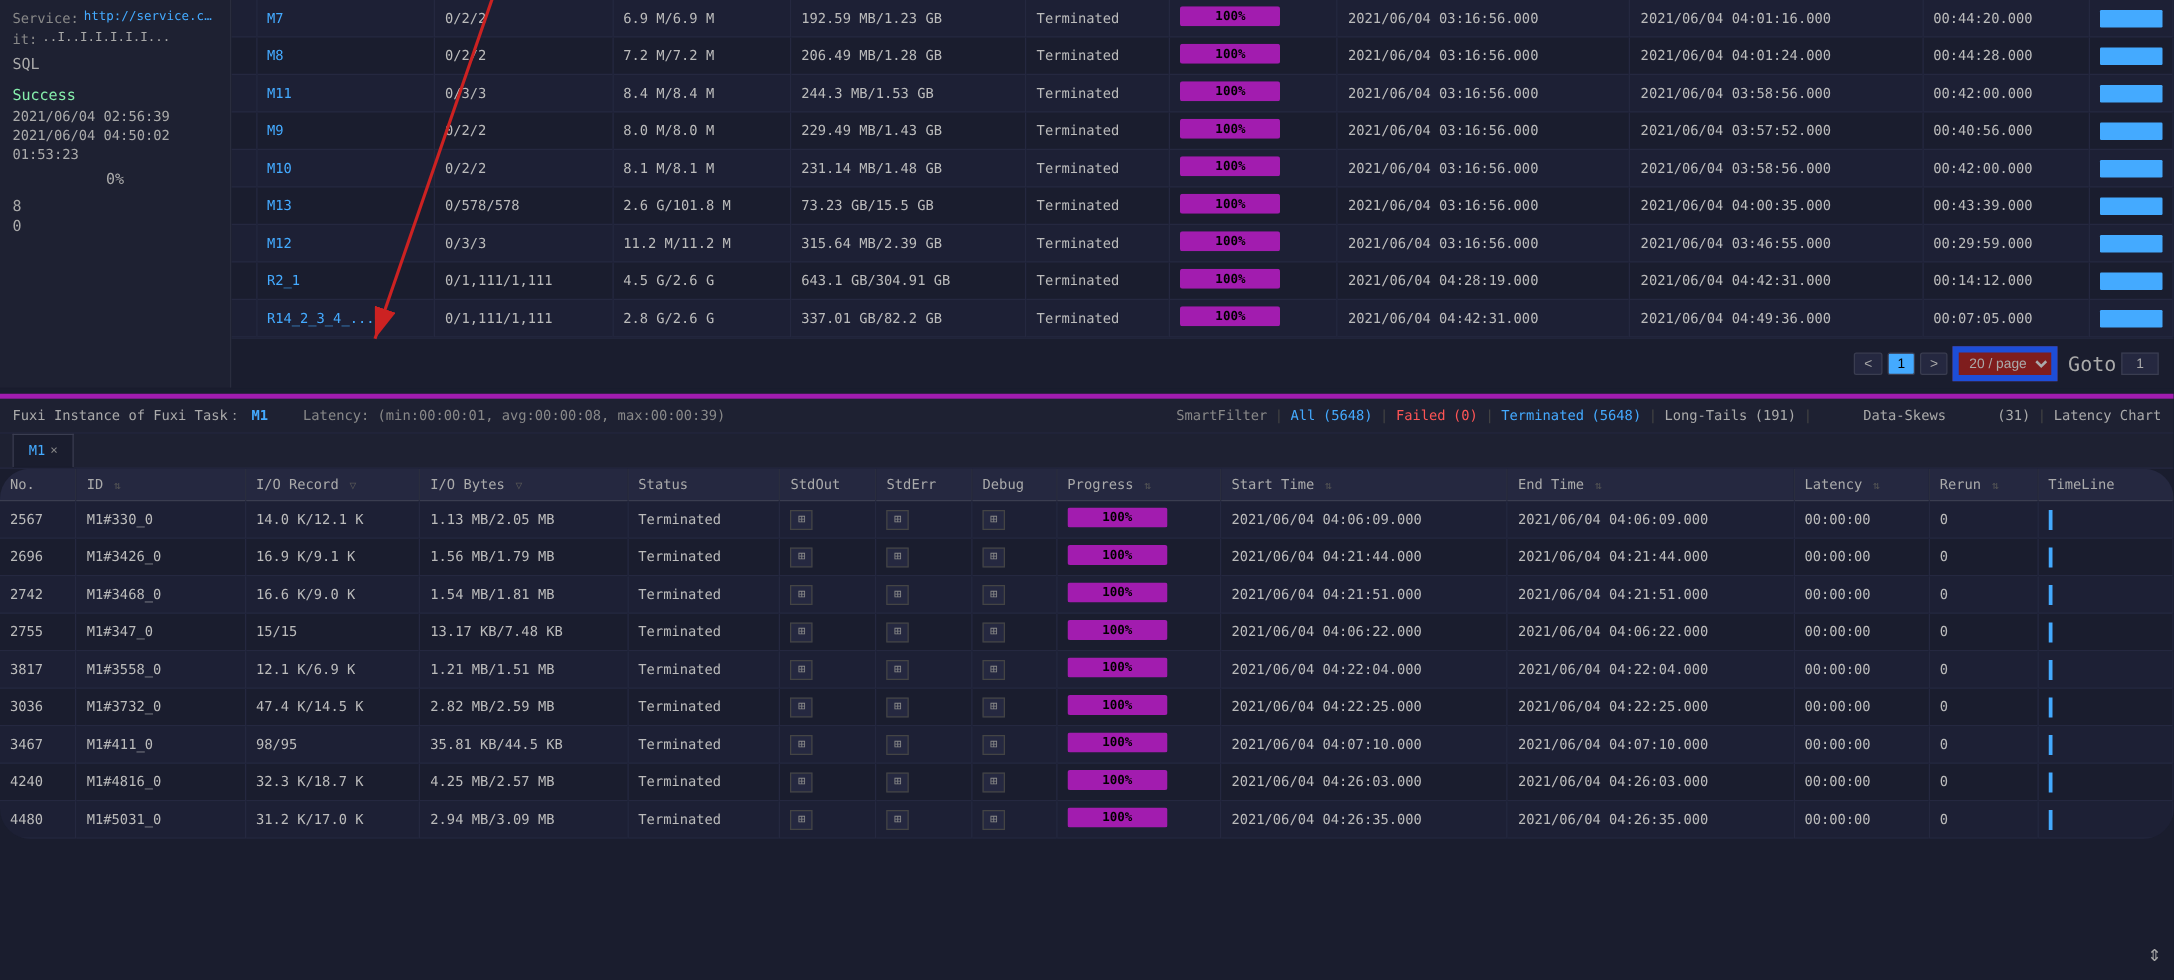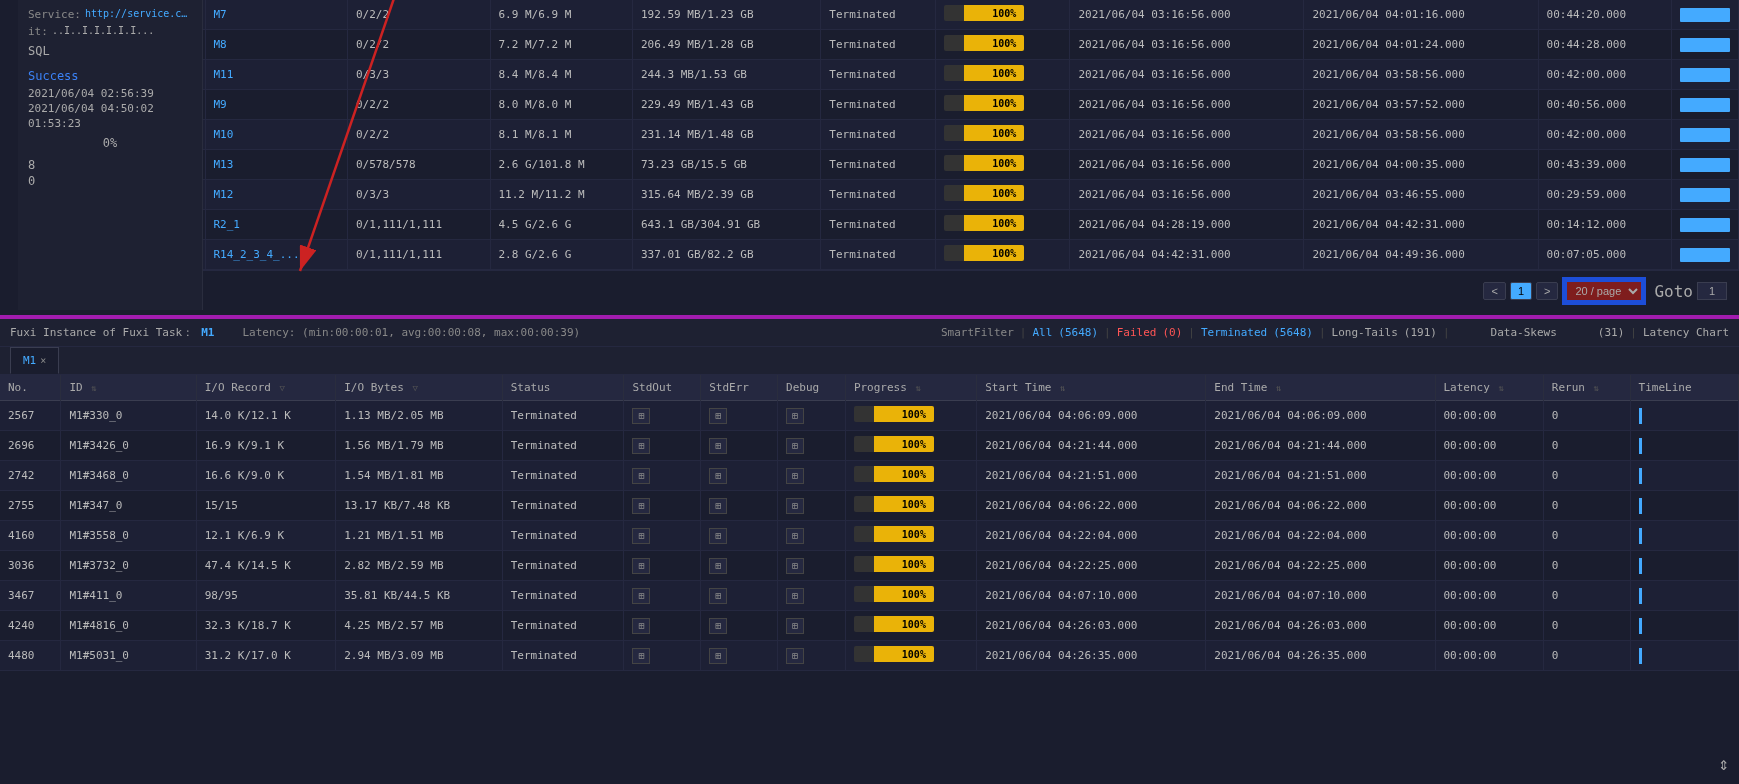--- a/index.html
+++ b/index.html
@@ -15,37 +15,37 @@
 
     
     .top-section {
       background: #1a1d2e;
       padding: 0;
       position: relative;
     }
 
     .left-panel {
       position: absolute;
-      left: 18px;
+      left: 0;
       top: 0;
       width: 185px;
       background: #1e2132;
       height: 310px;
       padding: 8px 10px;
       border-right: 1px solid #2a2d3e;
     }
 
     .left-panel .service-row { display: flex; margin-bottom: 4px; font-size: 11px; }
     .left-panel .service-label { color: #888; margin-right: 4px; }
     .left-panel .service-val { color: #4af; font-size: 10px; overflow: hidden; text-overflow: ellipsis; white-space: nowrap; max-width: 120px; }
     .left-panel .id-row { display: flex; margin-bottom: 6px; font-size: 11px; }
     .left-panel .id-label { color: #888; margin-right: 4px; }
     .left-panel .id-val { color: #aaa; font-size: 10px; }
     .left-panel .sql-label { color: #aaa; margin-bottom: 11px; }
-    .left-panel .success-badge { color: #3b82f6; margin-bottom: 4px; }
+    .left-panel .success-badge { color: #86efac; margin-bottom: 4px; }
     .left-panel .time1 { color: #aaa; font-size: 11px; margin-bottom: 2px; }
     .left-panel .time2 { color: #aaa; font-size: 11px; margin-bottom: 2px; }
     .left-panel .duration { color: #aaa; font-size: 11px; margin-bottom: 6px; }
     .left-panel .pct { color: #aaa; text-align: center; margin-bottom: 8px; }
     .left-panel .num1 { color: #aaa; margin-bottom: 2px; }
     .left-panel .num2 { color: #aaa; }
 
     .main-table-wrapper {
       margin-left: 185px;
       overflow-x: auto;
@@ -84,28 +84,27 @@
     .progress-bar-wrap {
       width: 80px;
       background: #333;
       border-radius: 2px;
       height: 16px;
       overflow: hidden;
       display: inline-block;
     }
     .progress-bar-fill {
       height: 100%;
-      background: #eab308;
+      background: #a21caf;
       display: flex;
       align-items: center;
       justify-content: center;
       color: #000;
       font-size: 10px;
       font-weight: bold;
-      margin-left: 20px;
     }
 
     
     .pagination-row {
       display: flex;
       align-items: center;
       justify-content: flex-end;
       padding: 6px 12px;
       background: #1a1d2e;
       border-top: 1px solid #252840;
@@ -199,20 +198,21 @@
     .tab-close {
       color: #888;
       font-size: 10px;
       cursor: pointer;
     }
 
     
     .bottom-table-wrapper {
       overflow-y: auto;
       max-height: 360px;
+      border-radius: 24px;
     }
 
     table.bottom-table {
       width: 100%;
       border-collapse: collapse;
       font-size: 11px;
     }
 
     table.bottom-table thead tr {
       background: #252840;
@@ -659,21 +659,21 @@
     </td>
     <td class="col-start">2021/06/04 04:06:22.000</td>
     <td class="col-end">2021/06/04 04:06:22.000</td>
     <td class="col-latency">00:00:00</td>
     <td class="col-rerun">0</td>
     <td class="col-timeline">
       <span class="timeline-bar"></span>
     </td>
   </tr>
             <tr>
-    <td class="col-no">4160</td>
+    <td class="col-no">3817</td>
     <td class="col-id task-id">M1#3558_0</td>
     <td class="col-io-record">12.1 K/6.9 K</td>
     <td class="col-io-bytes">1.21 MB/1.51 MB</td>
     <td class="col-status status-terminated">Terminated</td>
     <td class="col-stdout"><span class="icon-btn">⊞</span></td>
     <td class="col-stderr"><span class="icon-btn">⊞</span></td>
     <td class="col-debug"><span class="icon-btn">⊞</span></td>
     <td class="col-progress">
       <div class="progress-bar-wrap">
         <div class="progress-bar-fill" style="width:100%">100%</div>

